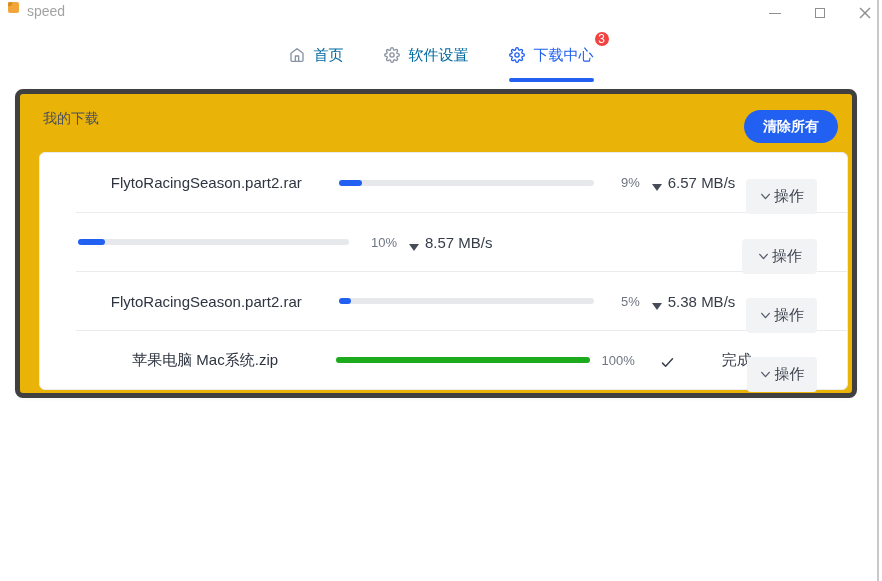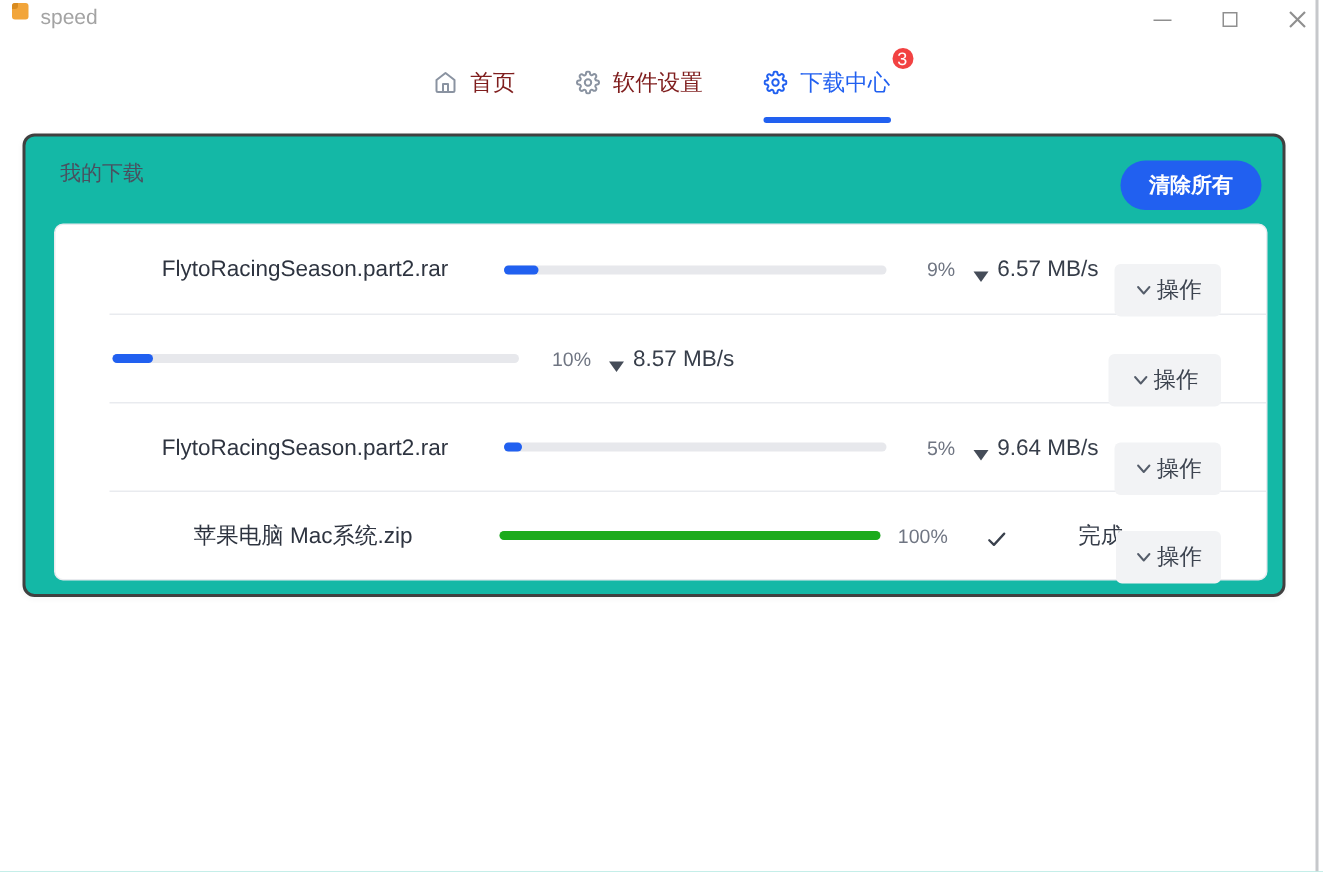--- a/index.html
+++ b/index.html
@@ -19,34 +19,34 @@
   .glyph-min { width:12px; height:0; border-top:1.6px solid #8f8f8f; }
   .glyph-max { width:10px; height:10px; border:1.4px solid #8f8f8f; }
 
   
   .scroll-line { position:absolute; right:3px; top:0; width:2px; height:581px; background:#c6c8cb; }
 
   
   .nav { position:absolute; left:0; top:42px; width:882px; height:26px;
     display:flex; justify-content:center; align-items:center; gap:40px; }
   .tab { position:relative; display:flex; align-items:center; gap:9px; cursor:pointer;
-    color:#7f1d1d; font-size:15px; height:26px; }
+    color:#0369a1; font-size:15px; height:26px; }
   .tab .ticon { width:16px; height:16px; color:#8a93a1; display:flex; }
   .tab .ticon svg { width:16px; height:16px; }
   .tab.active { color:#2160f0; }
   .tab.active .ticon { color:#2160f0; }
   .tab.active::after { content:""; position:absolute; left:0; right:0; bottom:-14px;
     height:4px; background:#2160f0; border-radius:2px; }
   .badge { position:absolute; top:-12px; right:-17px; min-width:18px; height:18px;
     background:#f24242; color:#fff; font-size:12px; border-radius:50%;
     display:flex; align-items:center; justify-content:center; border:2px solid #fff; }
 
   
   .panel { position:absolute; left:15px; top:89px; width:842px; height:309px;
-    background:#14b8a6; border:2px solid #404040; border-radius:8px;
+    background:#eab308; border:5px solid #404040; border-radius:8px;
     box-shadow:0 1px 4px rgba(30,40,60,0.04); }
   .panel-title { position:absolute; left:23px; top:16px; font-size:14px; color:#49505f; }
   .clear-btn { position:absolute; right:14px; top:16px; height:33px; padding:13px 19px;
     background:#2160f0; color:#fff; font-size:14px; font-weight:bold;
     border:none; border-radius:17px; cursor:pointer;
     display:flex; align-items:center; font-family:inherit; }
 
   
   .dl-list { position:absolute; left:19px; top:58px; width:809px;
     border:1px solid #e9ebef; border-radius:6px; background:#fff;padding-left:36px; }
@@ -169,21 +169,21 @@
           </button>
         </div>
         <div class="row">
           <div class="dl-name">FlytoRacingSeason.part2.rar</div>
           <div class="track">
             <div class="fill" style="width:5%"></div>
           </div>
           <div class="pct">5%</div>
           <div class="stat">
             <span class="tri-down"></span>
-            <span>9.64 MB/s</span>
+            <span>5.38 MB/s</span>
           </div>
           <button class="act-btn">
             <span class="chev-icon">
               <svg viewBox="0 0 24 24" fill="none" stroke="currentColor" stroke-width="2.4" stroke-linecap="round" stroke-linejoin="round">
                 <polyline points="5 8 12 16 19 8"></polyline>
               </svg>
             </span>
             <span>操作</span>
           </button>
         </div>

